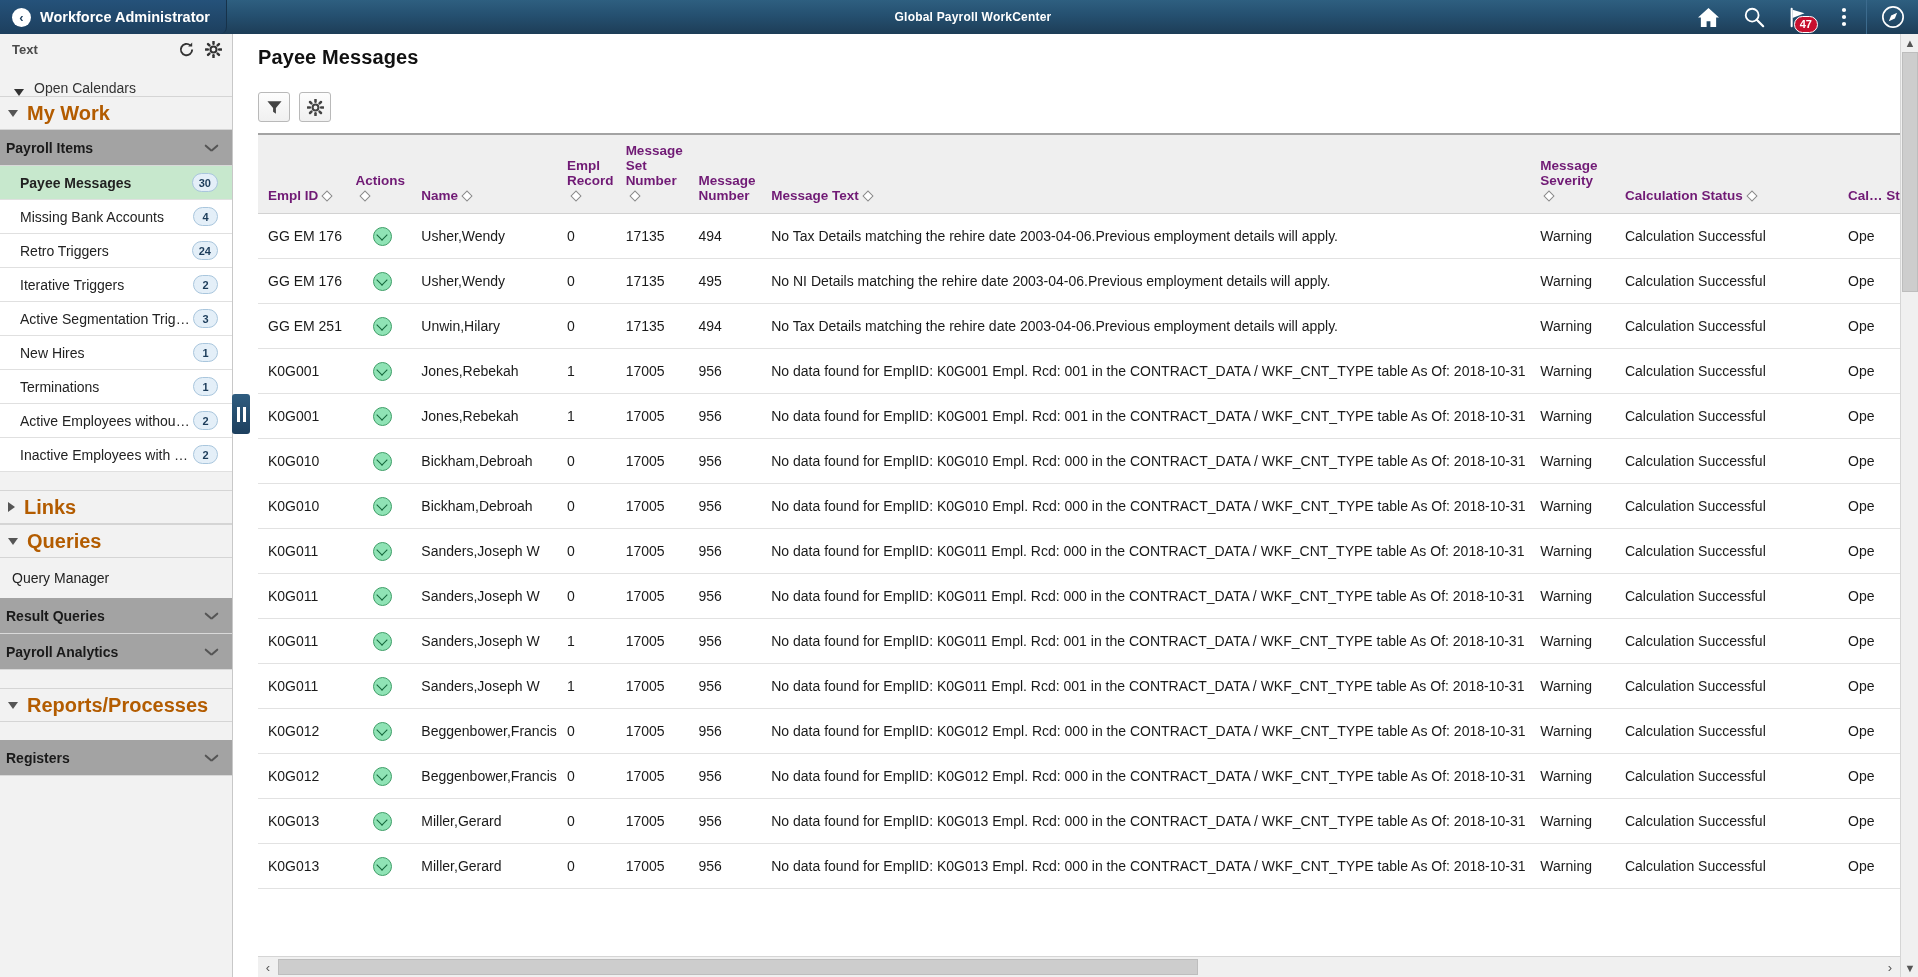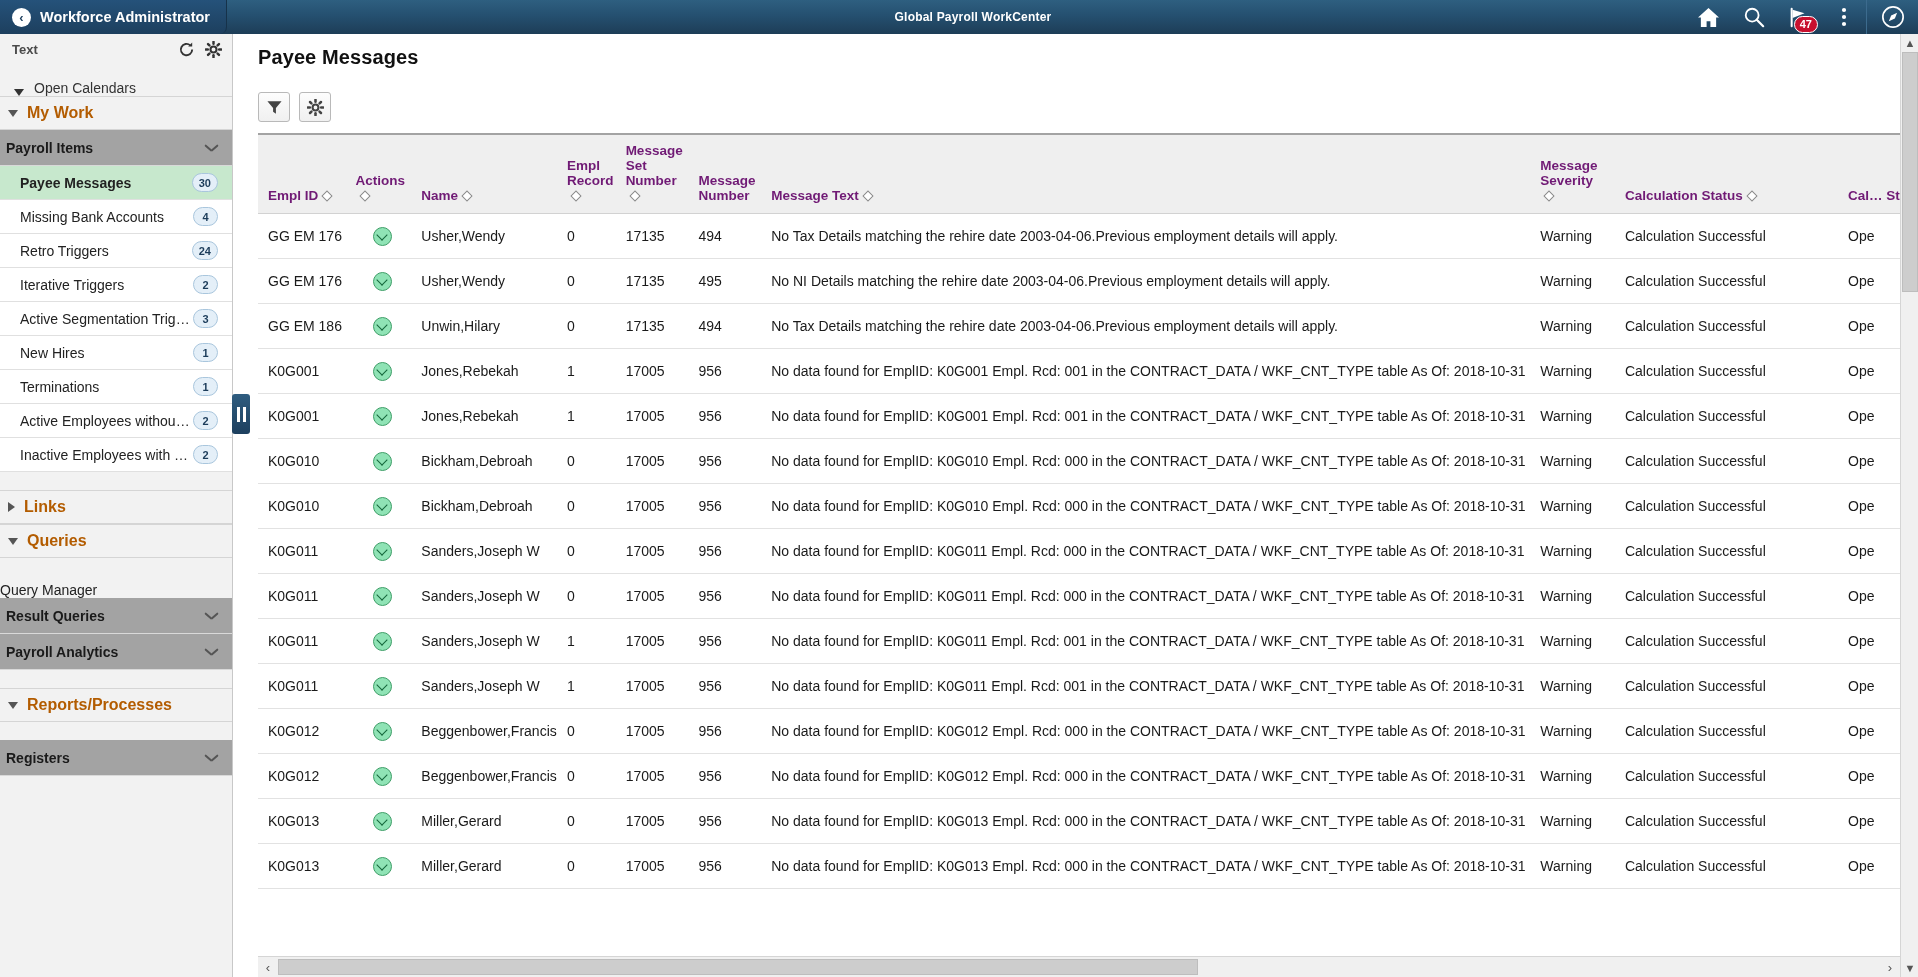--- a/index.html
+++ b/index.html
@@ -77,21 +77,21 @@
     border-right: 5.5px solid transparent; border-top: 7px solid #333; }
   .tri-right { width: 0; height: 0; border-top: 5.5px solid transparent;
     border-bottom: 5.5px solid transparent; border-left: 7px solid #333; }
 
   .sect-header {
     height: 34px; display: flex; align-items: center; gap: 9px;
     padding-left: 8px; border-top: 1px solid #d5d5d5;
     border-bottom: 1px solid #d5d5d5;
     background: #f2f2f2; cursor: pointer;
   }
-  .sect-header .stxt { color: #b35c00; font-size: 16px; font-weight: bold; }
+  .sect-header .stxt { color: #b35c00; font-size: 20px; font-weight: bold; }
   .sect-header .tri-down { border-top-color: #555; }
   .sect-header .tri-right { border-left-color: #555; }
 
   .group-row {
     height: 36px; display: flex; align-items: center;
     padding: 0 14px 0 6px; background: #a3a3a3;
     border-bottom: 1px solid #d9d9d9; cursor: pointer;
   }
   .group-row .gtxt { font-size: 14px; font-weight: bold; color: #1a1a1a; }
   .v-chevron {
@@ -111,21 +111,21 @@
   }
   .nav-item.selected { background: #c7e8cd; font-weight: bold; }
   .nav-item .ntxt { overflow: hidden; white-space: nowrap; text-overflow: ellipsis; }
   .count-pill {
     margin-left: auto; min-width: 25px; height: 19px; border-radius: 10px;
     background: #e4eff8; border: 1px solid #a9c6dd; color: #1c3c5a;
     font-size: 11px; font-weight: bold; display: flex; align-items: center;
     justify-content: center; padding: 0 6px; flex: 0 0 auto;
   }
   .plain-link {
-    height: 40px; display: flex; align-items: flex-end; padding-left: 0;
+    height: 40px; display: flex; align-items: center; padding-left: 12px;
     font-size: 14px; color: #222; background: #f2f2f2; cursor: pointer;
   }
   .spacer-band { height: 18px; background: #f2f2f2; }
 
   
   .collapse-handle {
     position: absolute; left: 232px; top: 394px; width: 18px; height: 40px;
     background: linear-gradient(to bottom, #2f5d80, #1d3f5e);
     border-radius: 3px; cursor: pointer; z-index: 6;
     display: flex; align-items: center; justify-content: center; gap: 3px;
@@ -456,21 +456,21 @@
             <td class="c-name">Usher,Wendy</td>
             <td class="c-rec">0</td>
             <td class="c-msgset">17135</td>
             <td class="c-msgnum">495</td>
             <td class="c-msgtext">No NI Details matching the rehire date 2003-04-06.Previous employment details will apply.</td>
             <td class="c-sev">Warning</td>
             <td class="c-calc">Calculation Successful</td>
             <td class="c-calstat">Ope</td>
           </tr>
           <tr>
-            <td class="c-emplid">GG EM 186</td>
+            <td class="c-emplid">GG EM 251</td>
             <td class="c-actions"><span class="action-ico"></span></td>
             <td class="c-name">Unwin,Hilary</td>
             <td class="c-rec">0</td>
             <td class="c-msgset">17135</td>
             <td class="c-msgnum">494</td>
             <td class="c-msgtext">No Tax Details matching the rehire date 2003-04-06.Previous employment details will apply.</td>
             <td class="c-sev">Warning</td>
             <td class="c-calc">Calculation Successful</td>
             <td class="c-calstat">Ope</td>
           </tr>

